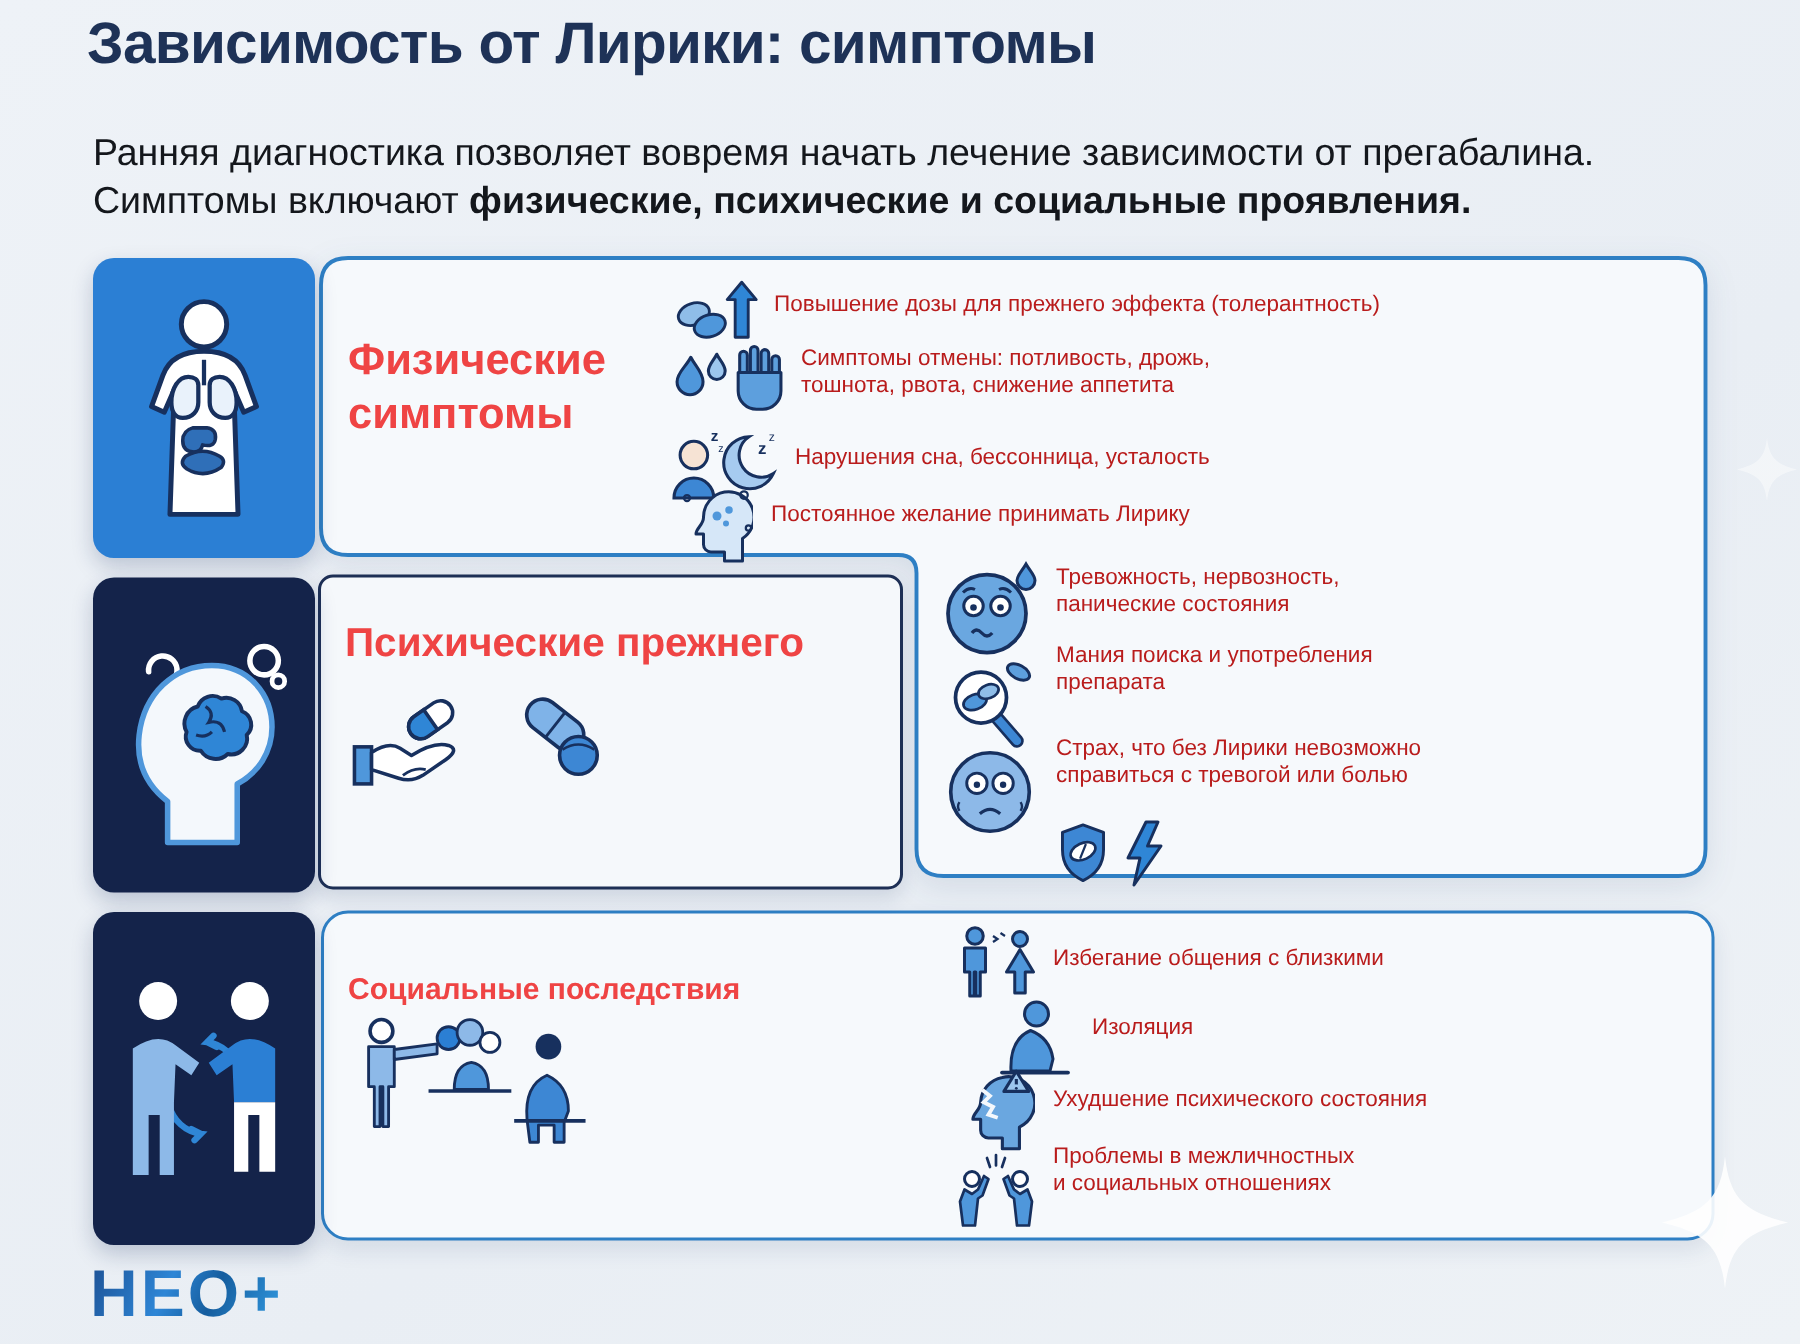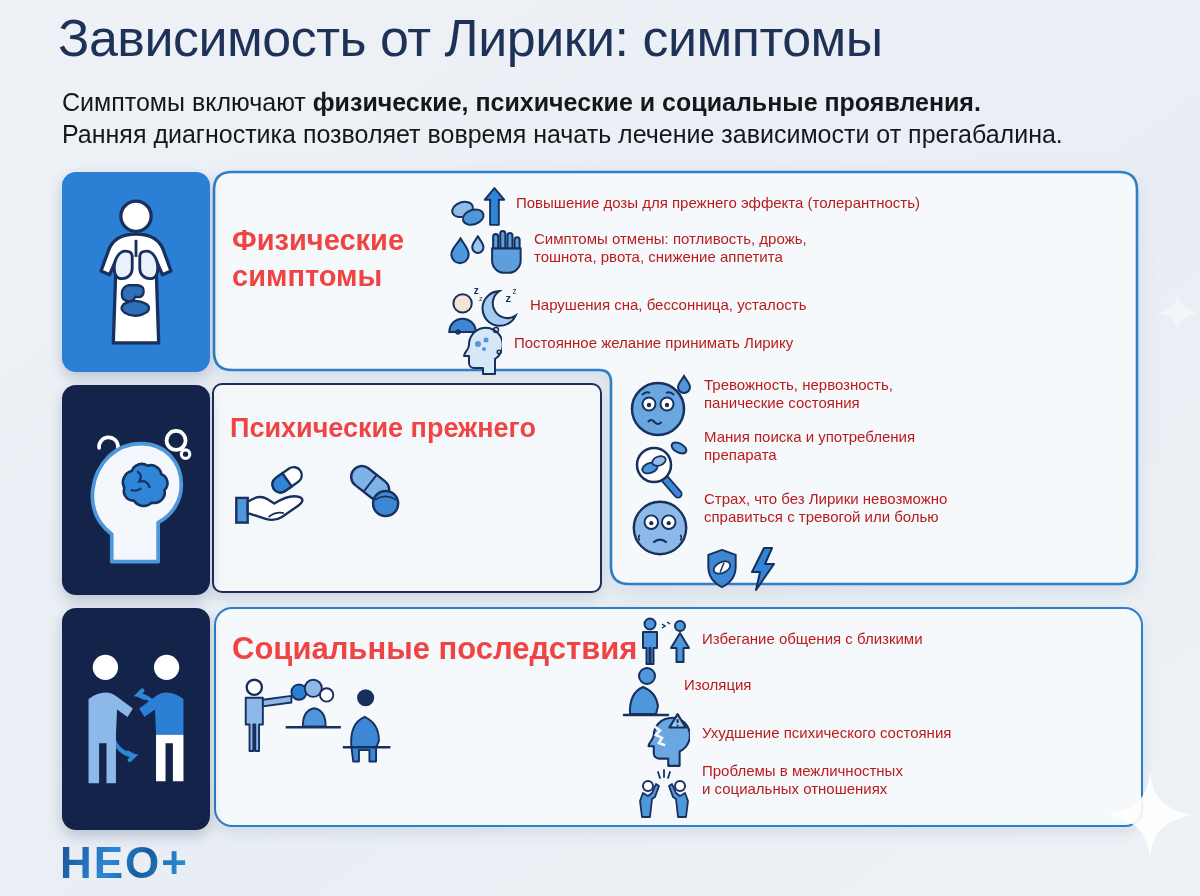--- a/index.html
+++ b/index.html
@@ -5,21 +5,21 @@
   html,body{margin:0;padding:0;}
   body{
     width:1200px;height:896px;position:relative;overflow:hidden;
     background:linear-gradient(145deg,#eef2f7 0%,#e9eef4 60%,#eef2f6 100%);
     font-family:"Liberation Sans","DejaVu Sans",sans-serif;
     color:#0d1014;
   }
   .abs{position:absolute;}
   .title{
     left:58px;top:8px;width:1090px;
-    font-size:52px;font-weight:normal;letter-spacing:-.5px;
+    font-size:39px;font-weight:bold;letter-spacing:-.5px;
     color:#1e3257;
   }
   .subtitle{
     left:62px;top:86px;width:1090px;
     font-size:25px;line-height:1.28;color:#14171c;
   }
   .subtitle strong{font-weight:bold;}
   .iconbox{
     left:62px;width:148px;border-radius:14px;
     box-shadow:0 6px 14px rgba(20,40,90,.22);
@@ -46,22 +46,22 @@
     background:linear-gradient(115deg,#1c4f92 0%,#2e86d6 40%,#155d9e 62%,#35a0e8 100%);
     -webkit-background-clip:text;background-clip:text;color:transparent;
   }
   svg{display:block;}
 </style>
 </head>
 <body>
 
 <div class="abs title">Зависимость от Лирики: симптомы</div>
 <div class="abs subtitle">
+  <div>Ранняя диагностика позволяет вовремя начать лечение зависимости от прегабалина.</div>
   <div><span>Симптомы включают </span><strong>физические, психические и социальные проявления.</strong></div>
-  <div>Ранняя диагностика позволяет вовремя начать лечение зависимости от прегабалина.</div>
 </div>
 
 <svg class="abs lshape" width="1200" height="896" viewBox="0 0 1200 896">
   <path d="M232 172 H1119 Q1137 172 1137 190 V566 Q1137 584 1119 584 H629 Q611 584 611 566 V382 Q611 370 599 370 H232 Q214 370 214 352 V190 Q214 172 232 172 Z" fill="#f6f9fc" stroke="#2e7fc4" stroke-width="2.6"></path>
 </svg>
 
 <div class="abs panel3"></div>
 
 <div class="abs psylabelbox"></div>
 
@@ -96,21 +96,21 @@
     <circle cx="84" cy="30" r="12" fill="#ffffff"></circle>
     <path d="M10 60 q16 -11 27 -2 l15 11 -5 8 -10 -7 -1 24 v46 h-9 v-38 h-7 v38 h-10 z" fill="#8db9e8"></path>
     <path d="M100 60 q-16 -11 -27 -2 l-15 11 5 8 10 -7 1 24 h26 z" fill="#2b7fd4"></path>
     <path d="M74 94 v44 h9 v-36 h7 v36 h10 v-44 z" fill="#ffffff"></path>
   </svg>
 </div>
 
 <div class="abs seclabel" style="left:232px;top:222px;font-size:29px;">Физические
 симптомы</div>
 <div class="abs seclabel" style="left:230px;top:412px;font-size:27px;">Психические прежнего</div>
-<div class="abs seclabel" style="left:232px;top:630px;font-size:31px;">Социальные последствия</div>
+<div class="abs seclabel" style="left:232px;top:648px;font-size:20px;">Социальные последствия</div>
 
 <svg class="abs" style="left:232px;top:458px;" width="96" height="76" viewBox="0 0 100 80">
   <g transform="rotate(-35 58 22)">
     <rect x="40" y="14" width="34" height="17" rx="8.5" fill="#ffffff" stroke="#17305e" stroke-width="2.5"></rect>
     <path d="M48.5 14 a8.5 8.5 0 0 0 0 17 h8.5 v-17 z" fill="#2f86d6" stroke="#17305e" stroke-width="2.5"></path>
   </g>
   <rect x="4" y="42" width="12" height="26" fill="#4f97db" stroke="#17305e" stroke-width="2.5"></rect>
   <path d="M16 46 q12 -8 20 -3 l8 5 q16 -10 26 -7 q8 3 -2 10 l-16 11 q-8 5 -17 2 l-19 -6 z" fill="#ffffff" stroke="#17305e" stroke-width="2.5" stroke-linejoin="round"></path>
   <path d="M38 62 q8 -6 16 -4" stroke="#17305e" stroke-width="2" fill="none"></path>
 </svg>
@@ -248,21 +248,21 @@
   <svg width="54" height="56" viewBox="0 0 54 56">
     <circle cx="12" cy="8" r="5.5" fill="#4f97db" stroke="#17305e" stroke-width="2"></circle>
     <path d="M5 16 h14 v16 h-3.5 v16 h-3 V32 h-1 v16 h-3 V32 H5 z" fill="#4f97db" stroke="#17305e" stroke-width="2" stroke-linejoin="round"></path>
     <circle cx="42" cy="10" r="5" fill="#4f97db" stroke="#17305e" stroke-width="2"></circle>
     <path d="M42 17 l9 15 h-5.5 v14 h-7 V32 H33 z" fill="#4f97db" stroke="#17305e" stroke-width="2" stroke-linejoin="round"></path>
     <path d="M24 8 l3 2 -3 2 M29 6 l3 2" stroke="#17305e" stroke-width="1.5" fill="none"></path>
   </svg>
   <div class="item-text abs" style="left:64px;top:14px;width:440px;">Избегание общения с близкими</div>
 </div>
 
-<div class="abs item" style="left:620px;top:664px;">
+<div class="abs item" style="left:664px;top:664px;">
   <svg width="52" height="56" viewBox="0 0 52 56">
     <circle cx="27" cy="12" r="8" fill="#4f97db" stroke="#17305e" stroke-width="2"></circle>
     <path d="M10 50 q-1 -21 13 -27 q13 5 15 19 l-2 8 z" fill="#4f97db" stroke="#17305e" stroke-width="2" stroke-linejoin="round"></path>
     <line x1="4" y1="51" x2="48" y2="51" stroke="#17305e" stroke-width="2.5" stroke-linecap="round"></line>
   </svg>
   <div class="item-text abs" style="left:64px;top:12px;width:440px;">Изоляция</div>
 </div>
 
 <div class="abs item" style="left:632px;top:710px;">
   <svg width="58" height="60" viewBox="0 0 56 58">

